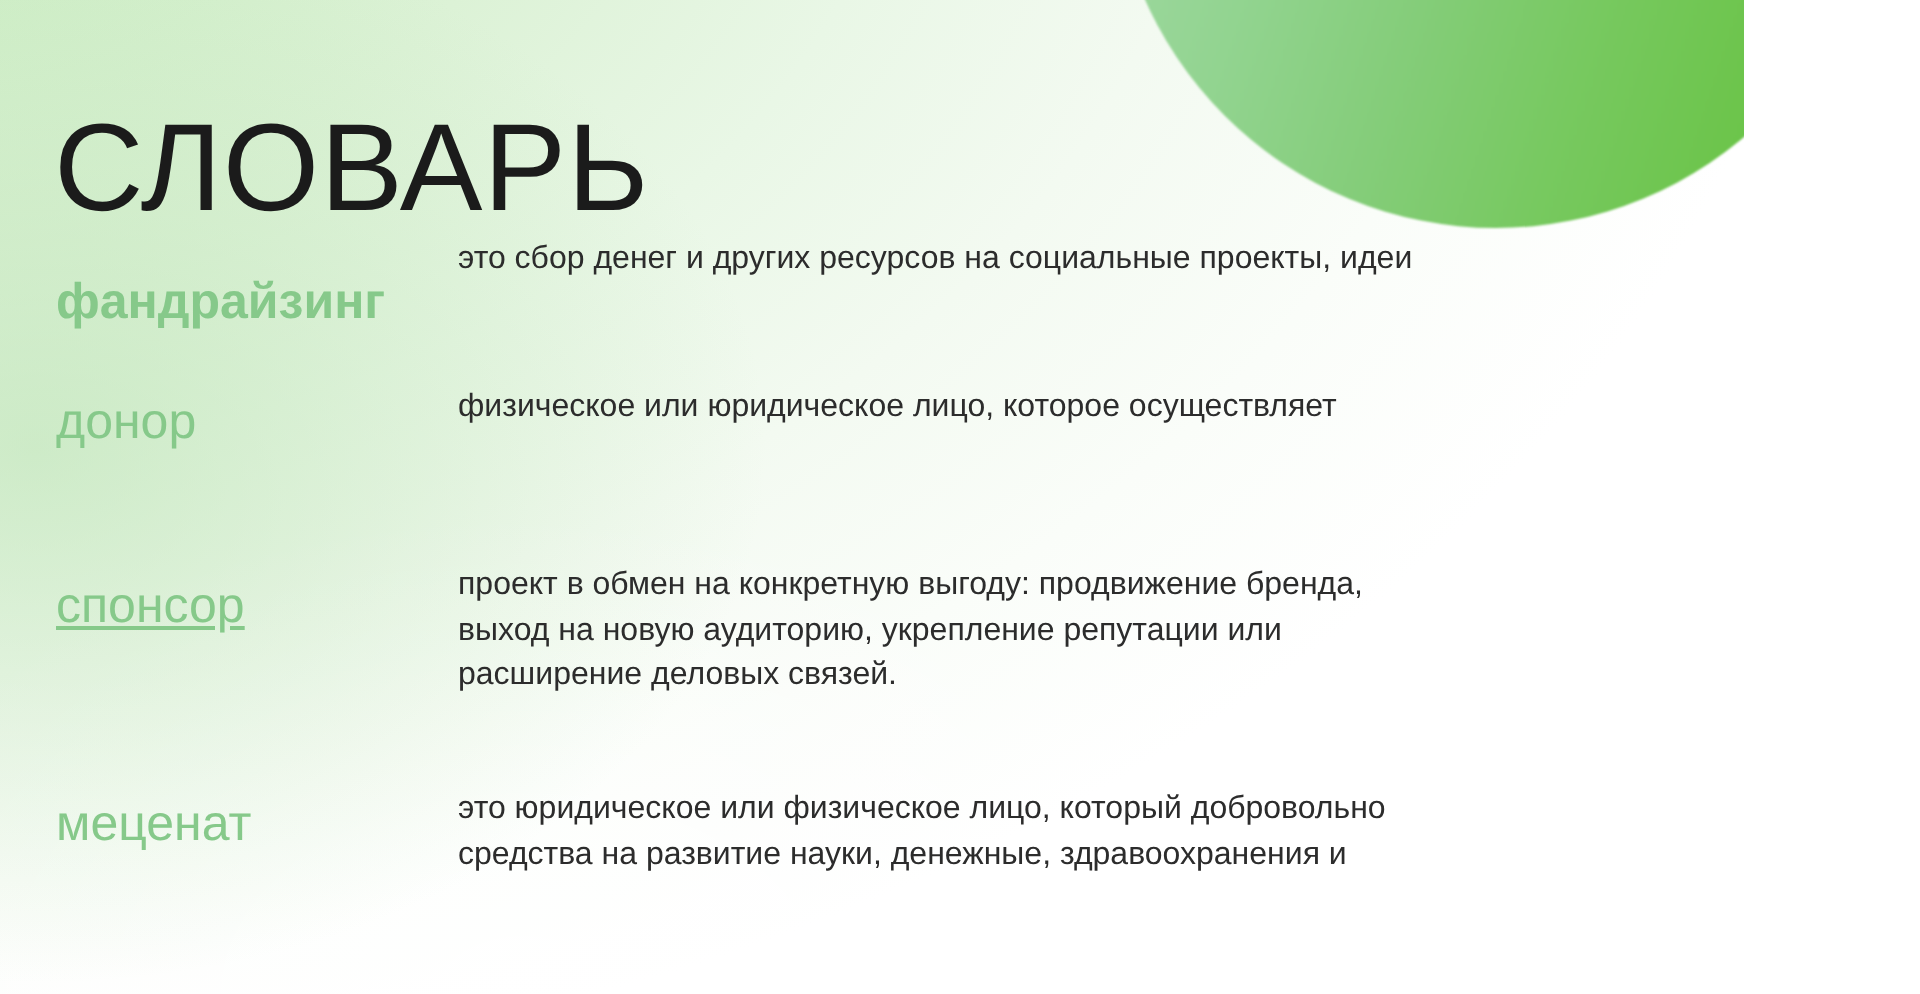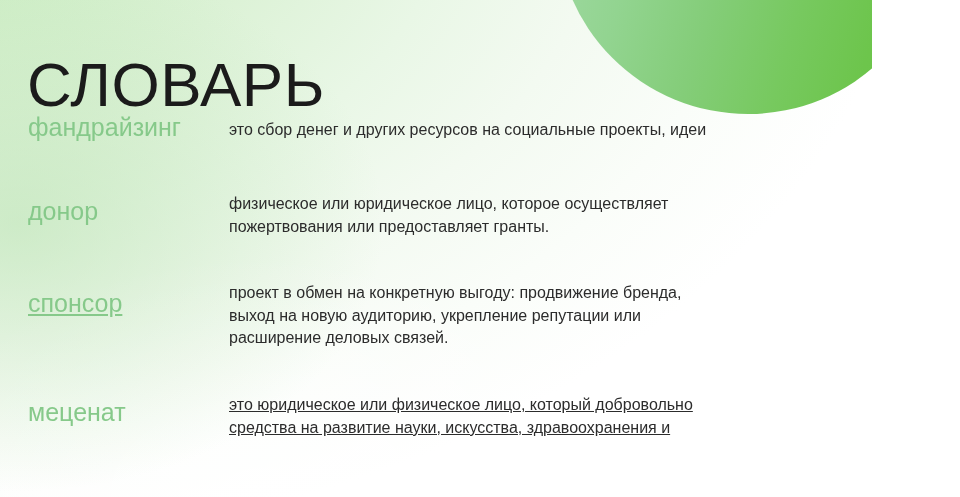--- a/index.html
+++ b/index.html
@@ -105,34 +105,34 @@
     font-weight: 400;
   }
 
   .definition .line {
     display: block;
     white-space: nowrap;
   }
 
   
   #row-0 { top: 0px; }
-  #row-0 .term { top: 0; }
+  #row-0 .term { top: 24px; font-weight: bold; }
   #row-0 .definition { top: 7px; }
 
   #row-1 { top: 74px; }
   #row-1 .term { top: 10px; }
   #row-1 .definition { top: 7px; }
 
   #row-2 { top: 163px; }
   #row-2 .term { top: 13px; text-decoration: underline; }
   #row-2 .definition { top: 7px; }
 
   #row-3 { top: 275px; }
   #row-3 .term { top: 10px; }
-  #row-3 .definition { top: 7px; text-decoration: underline; }
+  #row-3 .definition { top: 7px; }
 </style>
 </head>
 <body>
 
 <div id="slide">
 
   <div id="bg-wash"></div>
 
   <div id="hero-circle"></div>
 
@@ -144,35 +144,34 @@
       <div class="term">фандрайзинг</div>
       <div class="definition">
         <span class="line">это сбор денег и других ресурсов на социальные проекты, идеи</span>
       </div>
     </div>
 
     <div class="glossary-row" id="row-1">
       <div class="term">донор</div>
       <div class="definition">
         <span class="line">физическое или юридическое лицо, которое осуществляет</span>
-        <span class="line">пожертвования или предоставляет гранты.</span>
       </div>
     </div>
 
     <div class="glossary-row" id="row-2">
       <div class="term">спонсор</div>
       <div class="definition">
         <span class="line">проект в обмен на конкретную выгоду: продвижение бренда,</span>
         <span class="line">выход на новую аудиторию, укрепление репутации или</span>
         <span class="line">расширение деловых связей.</span>
       </div>
     </div>
 
     <div class="glossary-row" id="row-3">
       <div class="term">меценат</div>
       <div class="definition">
         <span class="line">это юридическое или физическое лицо, который добровольно</span>
-        <span class="line">средства на развитие науки, искусства, здравоохранения и</span>
+        <span class="line">средства на развитие науки, денежные, здравоохранения и</span>
       </div>
     </div>
 
   </div>
 </div>
 
 </body></html>

